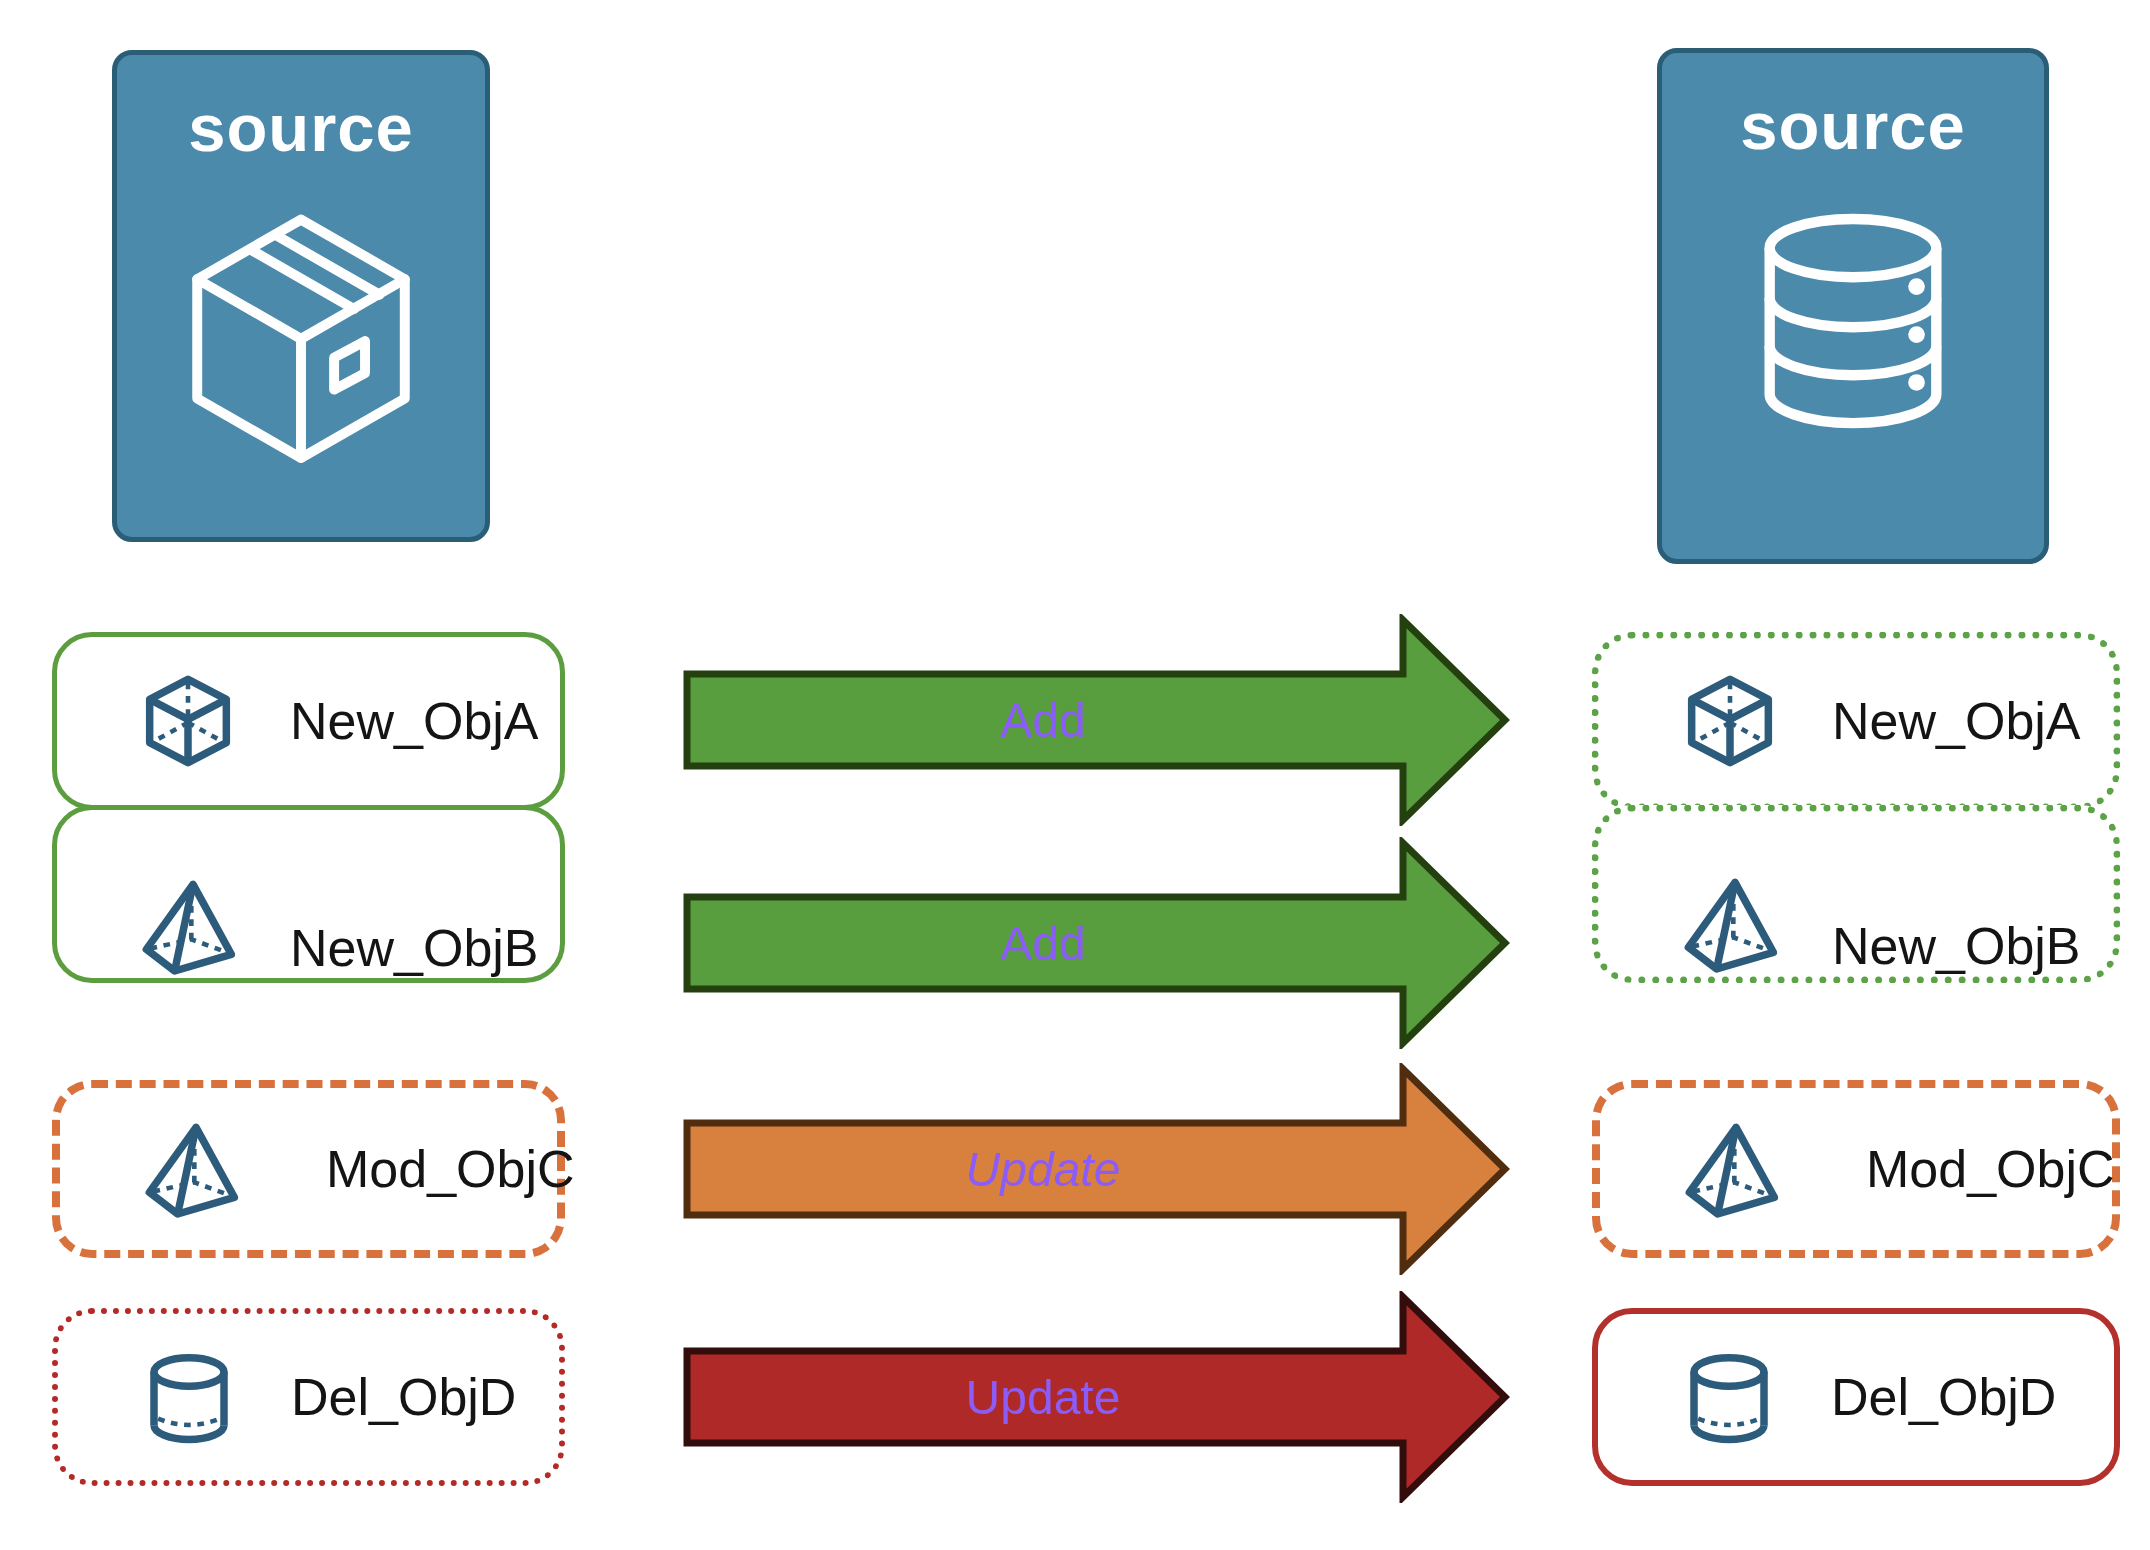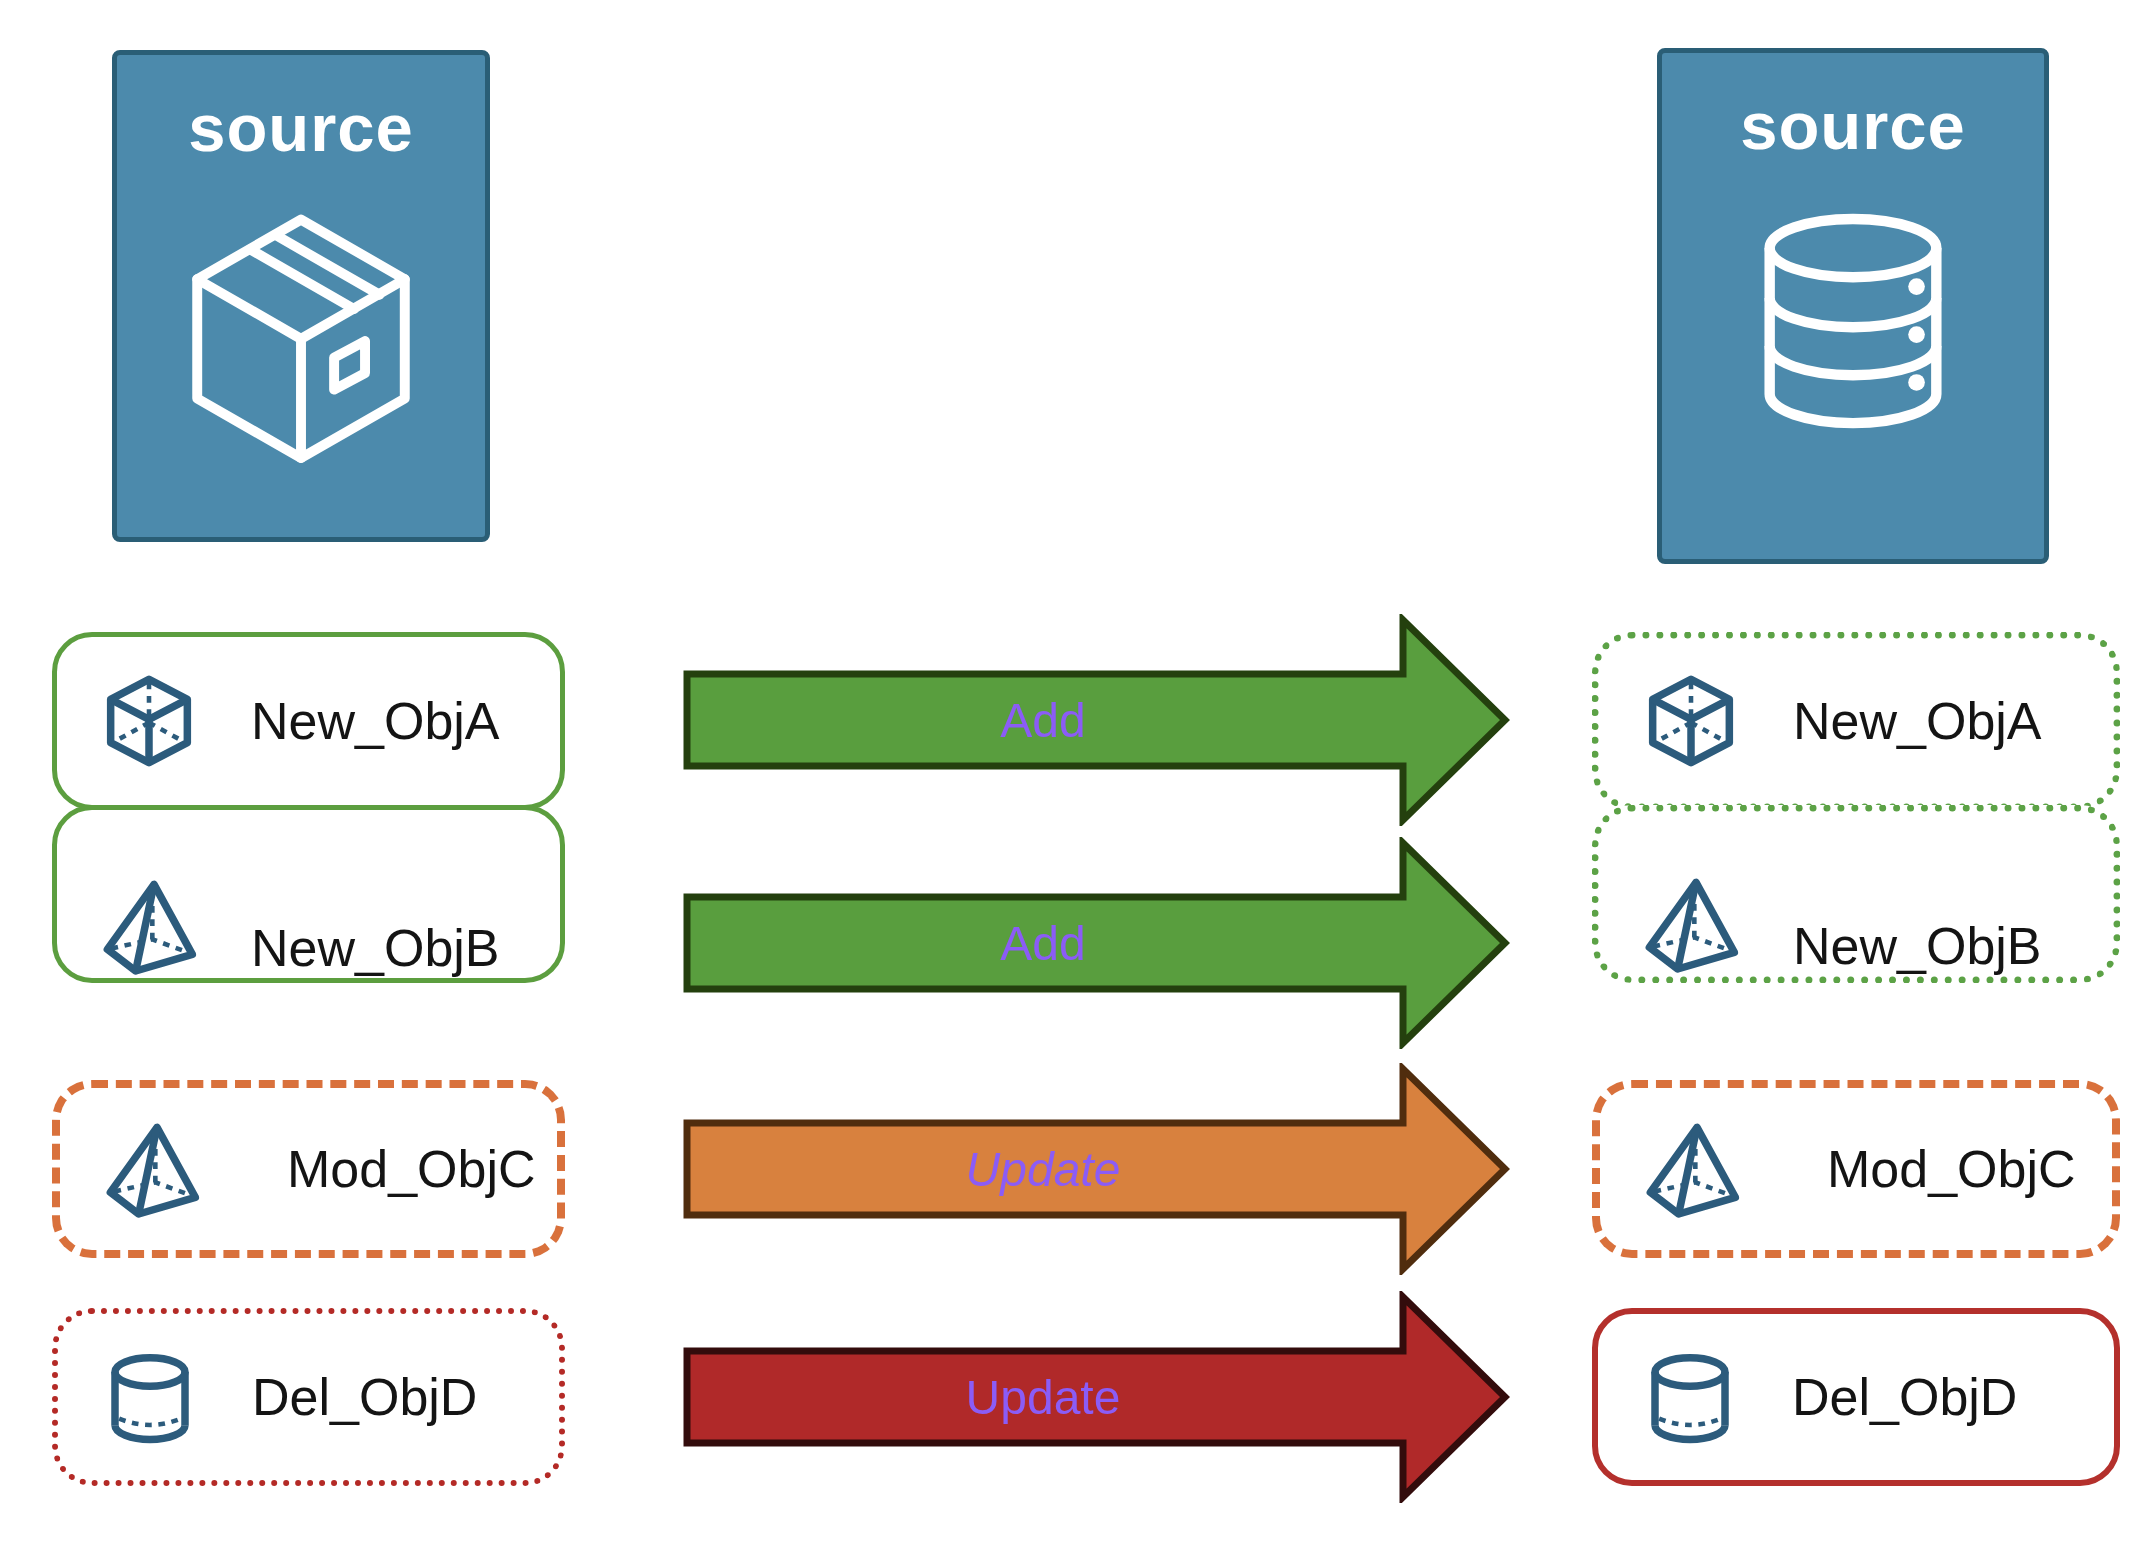--- a/index.html
+++ b/index.html
@@ -1,36 +1,36 @@
 <!DOCTYPE html>
 <html><head>
 <meta charset="utf-8">
 <style>
   html,body{margin:0;padding:0;background:#ffffff;}
   .canvas{position:relative;width:2150px;height:1550px;background:#ffffff;overflow:hidden;
           font-family:"Liberation Sans", sans-serif;}
 
   
-  .card{position:absolute;border-radius:8px;border:5px solid #2A5E76;box-sizing:border-box;}
+  .card{position:absolute;border-radius:20px;border:5px solid #2A5E76;box-sizing:border-box;}
   .source-card{left:112px;top:50px;width:378px;height:492px;}
   .target-card{left:1657px;top:48px;width:392px;height:516px;}
   .card-title{text-align:center;margin-top:34px;font-size:67px;font-weight:bold;
               color:#ffffff;letter-spacing:1px;}
   .card-icon{display:block;margin:26px auto 0 auto;}
 
   
   .big-arrow{position:absolute;left:548px;top:192px;width:1102px;height:240px;}
   .big-arrow svg{position:absolute;inset:0;}
   .big-arrow .arrow-label{position:absolute;left:0;top:0;width:942px;height:240px;
               display:flex;align-items:center;justify-content:center;
               color:#ffffff;font-size:48px;}
 
   
   .obj-box{position:absolute;border-radius:40px;box-sizing:border-box;background:#ffffff;
-           display:flex;align-items:center;padding-left:42px;}
+           display:flex;align-items:center;padding-left:81px;}
   .obj-box.src{left:52px;width:513px;height:178px;}
   .obj-box.tgt{left:1592px;width:528px;height:178px;}
   .r0{top:632px;} .r1{top:805px;align-items:flex-end;} .r2{top:1080px;gap:33px;} .r3{top:1308px;}
   .obj-icon{color:var(--icon-color,#2C5B7C);flex:0 0 auto;}
   .obj-label{margin-left:52px;font-size:52px;color:var(--label-color,#141414);}
 
   
   .flow-arrow{position:absolute;left:683px;width:828px;height:212px;}
   .fa0{top:614px;} .fa1{top:837px;} .fa2{top:1063px;font-style:italic;} .fa3{top:1291px;}
   .flow-arrow svg{position:absolute;inset:0;}

